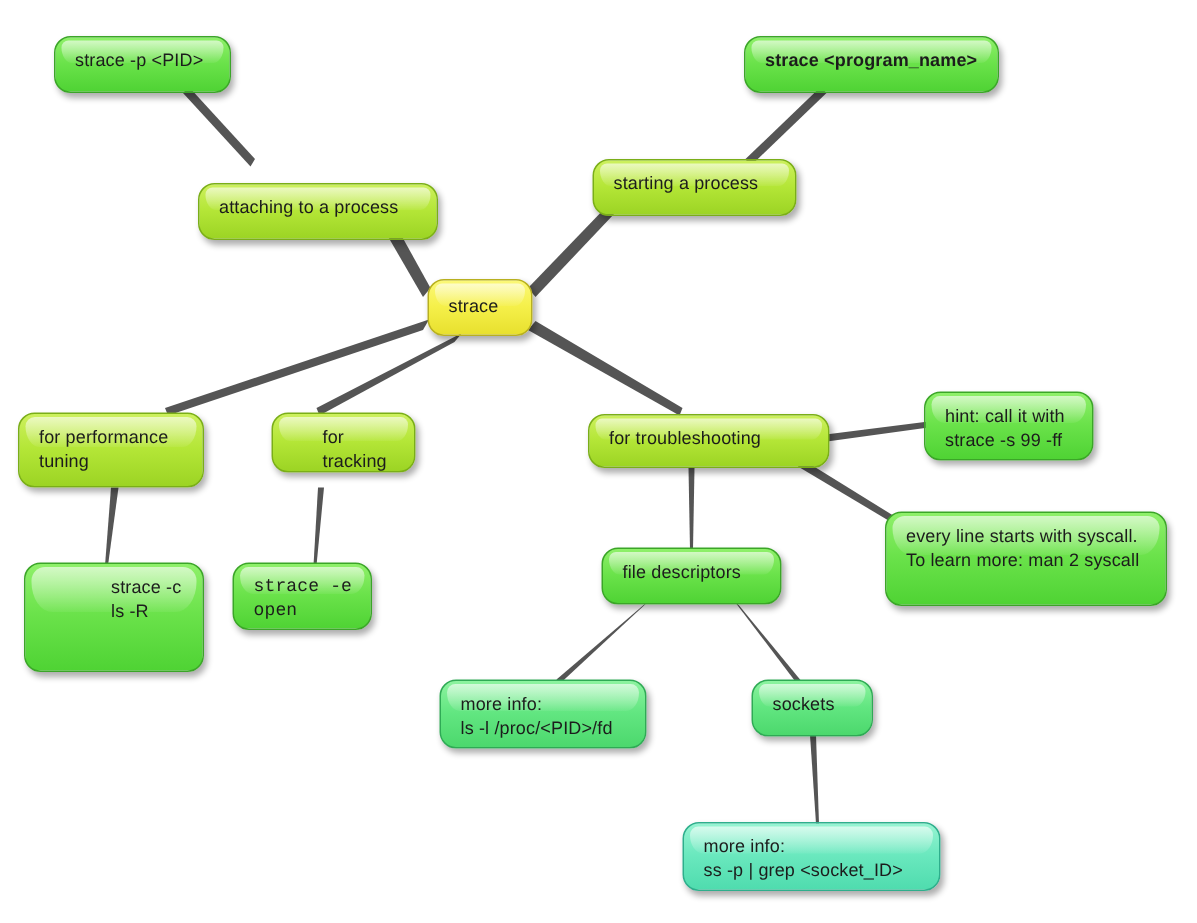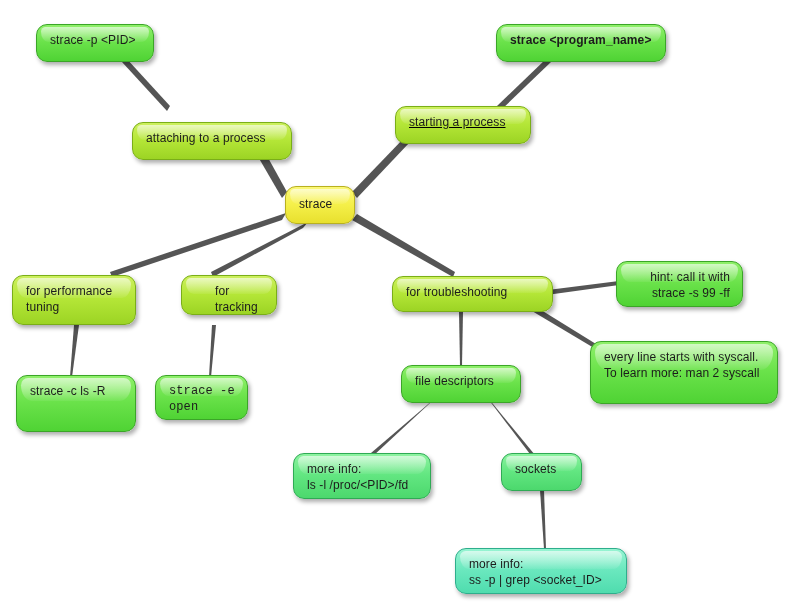--- a/index.html
+++ b/index.html
@@ -94,21 +94,21 @@
   <div class="node lv-2" style="left:496px;top:24px;width:170px;height:38px;font-weight:bold;">
     <span class="gloss"></span>
     <div class="txt">strace &lt;program_name&gt;</div>
   </div>
 
   <div class="node lv-1" style="left:132px;top:122px;width:160px;height:38px;">
     <span class="gloss"></span>
     <div class="txt">attaching to a process</div>
   </div>
 
-  <div class="node lv-1" style="left:395px;top:106px;width:136px;height:38px;text-decoration:underline;">
+  <div class="node lv-1" style="left:395px;top:106px;width:136px;height:38px;">
     <span class="gloss"></span>
     <div class="txt">starting a process</div>
   </div>
 
   <div class="node lv-1" style="left:12px;top:275px;width:124px;height:50px;">
     <span class="gloss"></span>
     <div class="txt">for performance
 tuning</div>
   </div>
 
@@ -121,31 +121,31 @@
     <span class="gloss"></span>
     <div class="txt">for tracking
 file access</div>
   </div>
 
   <div class="node lv-1" style="left:392px;top:276px;width:161px;height:36px;">
     <span class="gloss"></span>
     <div class="txt">for troubleshooting</div>
   </div>
 
-  <div class="node lv-2" style="left:16px;top:375px;width:120px;height:57px;">
+  <div class="node lv-2" style="left:16px;top:375px;width:120px;height:73px;padding-left:44px;">
     <span class="gloss"></span>
     <div class="txt">strace -c ls -R</div>
   </div>
 
   <div class="node lv-2" style="left:155px;top:375px;width:93px;height:45px;font-family:Liberation Mono, monospace;">
     <span class="gloss"></span>
     <div class="txt">strace -e open</div>
   </div>
 
-  <div class="node lv-2" style="left:616px;top:261px;width:127px;height:46px;text-align:right;">
+  <div class="node lv-2" style="left:616px;top:261px;width:113px;height:46px;">
     <span class="gloss"></span>
     <div class="txt">hint: call it with
 strace -s 99 -ff</div>
   </div>
 
   <div class="node lv-2" style="left:590px;top:341px;width:188px;height:63px;">
     <span class="gloss"></span>
     <div class="txt">every line starts with syscall.
 To learn more: man 2 syscall</div>
   </div>

